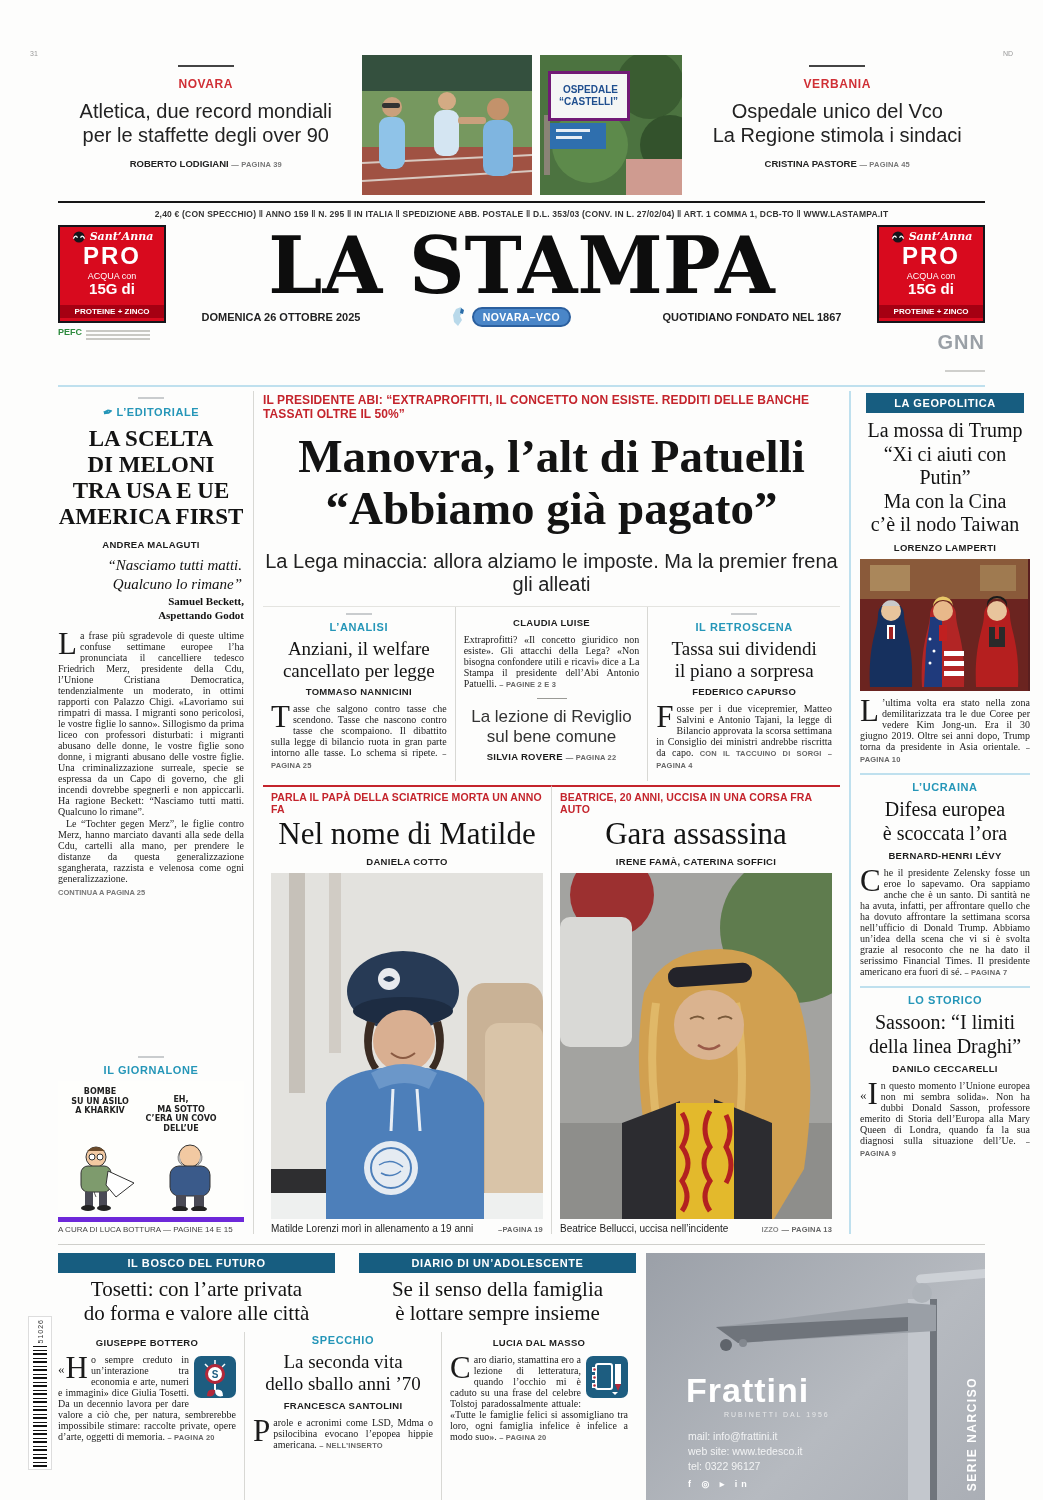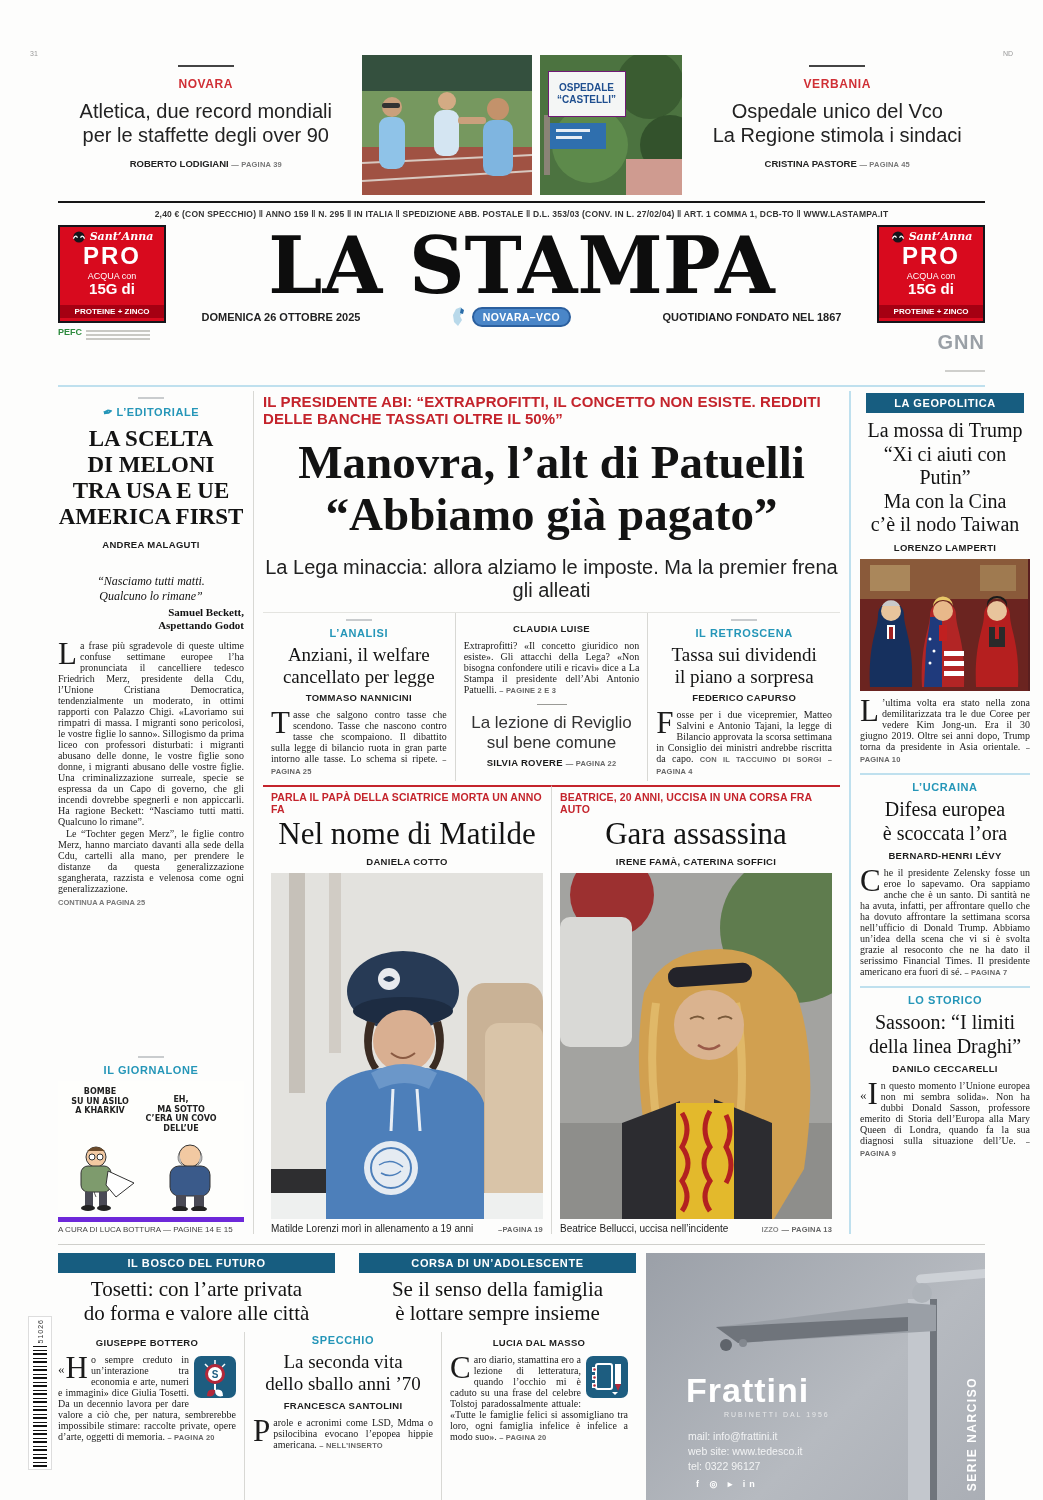--- a/index.html
+++ b/index.html
@@ -14,22 +14,22 @@
   .brief{flex:1;text-align:center;padding-top:6px;}
   .bdash{width:56px;height:2px;background:#444;margin:4px auto 10px;}
   .bkick{color:#d02f35;font-weight:bold;font-size:12px;letter-spacing:.6px;margin-bottom:8px;}
   .btitle{font-size:20px;line-height:1.22;font-weight:normal;color:#222;margin:0 0 10px;font-family:"Liberation Sans",sans-serif;}
   .bby{font-size:9.5px;font-weight:bold;color:#222;}
   .bby .pref{font-weight:bold;color:#777;}
   .photo{position:relative;overflow:hidden;background:#ccc;}
   .photo svg{display:block;}
   .ph-ath{width:170px;height:140px;}
   .ph-hosp{width:142px;height:140px;}
-  .hosp-sign{position:absolute;left:8px;top:16px;width:76px;height:44px;background:#f4f6f5;border:1px solid #701a75;
-     display:flex;align-items:center;justify-content:center;text-align:center;
+  .hosp-sign{position:absolute;left:8px;top:16px;width:76px;height:44px;background:#f4f6f5;border:3px solid #701a75;
+     display:flex;align-items:center;justify-content:center;text-align:right;
      color:#1f4f8f;font-weight:bold;font-size:10px;line-height:1.25;}
   .blackrule{border-top:2px solid #161616;margin:6px 58px 0;}
   .priceline{text-align:center;font-size:8.5px;font-weight:bold;color:#333;letter-spacing:.2px;padding:6px 0 4px;}
 
   
   .masthead{display:flex;justify-content:space-between;align-items:flex-start;padding:2px 58px 0;}
   .mh-side{width:108px;flex:none;}
   .sant{background:#d80a1e;border:2px solid #15151a;height:88px;padding:3px 5px;color:#fff;text-align:center;position:relative;}
   .sant-top{display:flex;align-items:center;justify-content:center;gap:3px;}
   .sant-arms{width:16px;height:12px;flex:none;}
@@ -66,31 +66,31 @@
   .byl{font-weight:bold;font-size:9.5px;text-align:center;letter-spacing:.3px;margin:5px 0 6px;color:#1c1c1c;}
   .hl{font-family:"Liberation Serif",serif;font-weight:normal;text-align:center;color:#131313;margin:8px;}
   .bod{font-family:"Liberation Serif",serif;font-size:10px;line-height:11px;text-align:justify;color:#1b1b1b;margin:0;}
   .pref{font-size:7.5px;font-weight:bold;color:#666;letter-spacing:.2px;font-family:"Liberation Sans",sans-serif;}
   .dcap{float:left;font-family:"Liberation Serif",serif;font-size:31px;line-height:26px;padding:1px 3px 0 0;}
   .qmark{float:left;font-family:"Liberation Serif",serif;font-size:13px;line-height:29px;padding-right:1px;}
   .sep-dash{width:30px;height:1px;background:#9a9a96;margin:8px auto;}
 
   
   .ed-title{font-size:23px;line-height:1.13;font-weight:bold;margin:2px 0 4px;}
-  .ed-quote{font-family:"Liberation Serif",serif;font-style:italic;font-size:12px;line-height:1.25;text-align:center;margin:18px 2px 2px;}
+  .ed-quote{font-family:"Liberation Serif",serif;font-style:italic;font-size:15px;line-height:1.25;text-align:right;margin:0 2px 2px;}
   .ed-attr{font-family:"Liberation Serif",serif;font-weight:bold;font-size:11px;line-height:1.2;text-align:right;margin-bottom:8px;}
   .cont{font-size:7.5px;font-weight:bold;color:#777;margin-top:4px;}
   .giornalone{margin-top:auto;}
   .cartoon{position:relative;height:132px;background:#fefefc;margin-top:2px;}
   .bubble{position:absolute;font-size:8px;font-weight:bold;line-height:1.2;text-align:center;color:#222;
           font-family:"DejaVu Sans",sans-serif;}
   .credit{font-size:8px;color:#444;margin-top:4px;border-top:5px solid #6d28d9;padding-top:3px;}
 
   
-  .lead-kick{color:#c4242c;font-weight:bold;font-size:15px;letter-spacing:.1px;margin:2px 0 2px;}
+  .lead-kick{color:#c4242c;font-weight:bold;font-size:12px;letter-spacing:.1px;margin:2px 0 2px;}
   .lead-hl{font-size:47px;line-height:1.1;font-weight:bold;}
   .lead-sub{font-size:20px;color:#222;text-align:center;margin:8px 0 6px;font-weight:normal;}
   .trio{display:flex;border-top:1px solid #e4e4e0;margin-top:4px;height:198px;}
   .trio-col{flex:1;padding:0 8px;}
   .trio-col + .trio-col{border-left:1px solid #d8d8d4;}
   .t-hl{font-size:19px;line-height:1.12;margin:2px 0 2px;}
   .rev-hl{font-size:17px;line-height:1.15;text-align:center;color:#333;margin:4px 0 2px;font-family:"Liberation Sans",sans-serif;font-weight:normal;}
 
   
   .features{display:flex;margin-top:4px;flex:1;}
@@ -127,21 +127,21 @@
            display:flex;flex-direction:column;align-items:center;padding:2px 0;}
   .bc-num{writing-mode:vertical-rl;transform:rotate(180deg);font-size:7px;color:#333;letter-spacing:1px;}
   .bc-bars{flex:1;width:14px;margin-top:3px;
       background:repeating-linear-gradient(0deg,#111 0 2px,#fff 2px 4px,#111 4px 5px,#fff 5px 8px);}
 
   
   .ad-frat{flex:1;margin-left:10px;position:relative;background:linear-gradient(135deg,#9ba0a8,#b6bac0 60%,#aaaeb5);overflow:hidden;}
   .frat-brand{position:absolute;left:40px;top:118px;color:#fff;font-weight:bold;font-size:34px;letter-spacing:1px;}
   .frat-tag{position:absolute;left:78px;top:158px;color:#e8e9ea;font-size:7px;letter-spacing:2px;}
   .frat-contacts{position:absolute;left:42px;top:176px;color:#f2f3f4;font-size:10.5px;line-height:1.45;}
-  .frat-social{position:absolute;left:50px;top:226px;color:#fff;font-size:9px;font-weight:bold;letter-spacing:4px;}
+  .frat-social{position:absolute;left:42px;top:226px;color:#fff;font-size:9px;font-weight:bold;letter-spacing:4px;}
   .frat-serie{position:absolute;right:6px;bottom:14px;color:#fff;font-weight:bold;font-size:12px;letter-spacing:1.5px;
               writing-mode:vertical-rl;transform:rotate(180deg);}
 </style>
 </head>
 <body>
 
 <div class="page">
 
   <div class="mark mark-l">31</div>
   <div class="mark mark-r">ND</div>
@@ -472,21 +472,21 @@
 
   <footer class="bottom">
     <div class="b-left">
       <div class="b-heads">
         <div class="b-head">
           <div class="headbar">IL BOSCO DEL FUTURO</div>
           <h3 class="hl b-hl pre">Tosetti: con l’arte privata
 do forma e valore alle città</h3>
         </div>
         <div class="b-head">
-          <div class="headbar">CORSA DI UN’ADOLESCENTE</div>
+          <div class="headbar">DIARIO DI UN’ADOLESCENTE</div>
           <h3 class="hl b-hl pre">Se il senso della famiglia
 è lottare sempre insieme</h3>
         </div>
       </div>
       <div class="b-cols">
         <div class="b-col first">
           <div class="byl">GIUSEPPE BOTTERO</div>
           <p class="bod">
             <svg class="icon-float" viewBox="0 0 42 42">
               <rect width="42" height="42" rx="7" fill="#1d5d80"></rect>

